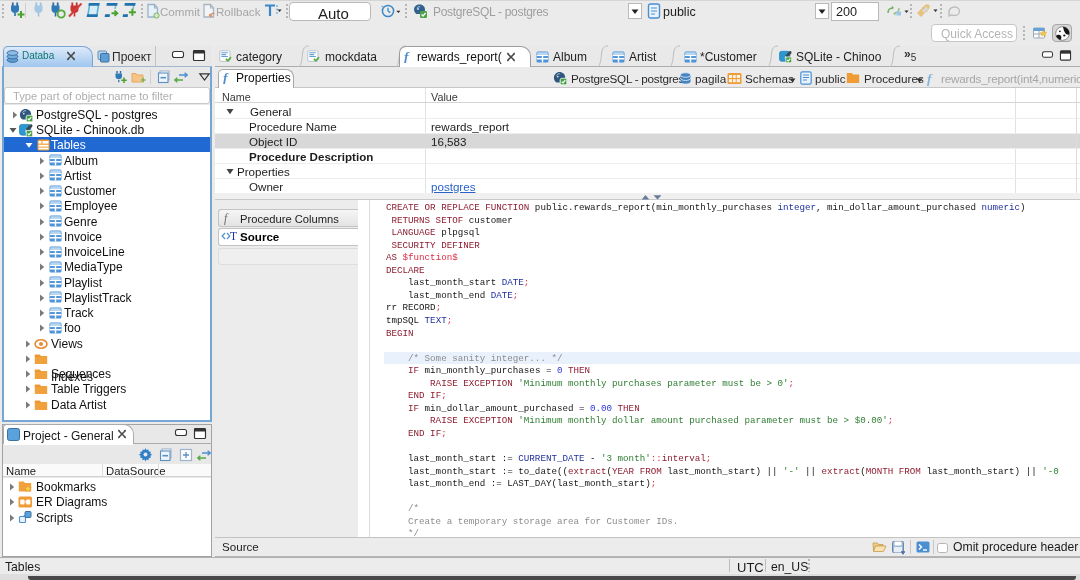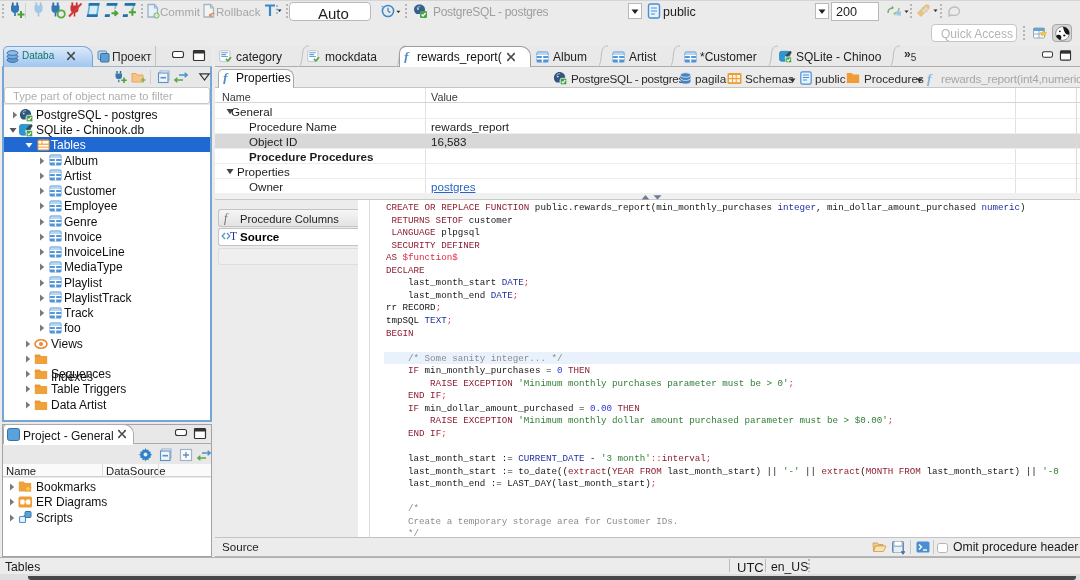--- a/index.html
+++ b/index.html
@@ -674,27 +674,27 @@
 
 <div class="ab" style="left:215px;top:88px;width:865px;height:105px;background:#fff;"></div>
 <div class="ab" style="left:425px;top:88px;width:1px;height:105px;background:#e2e2e2;"></div>
 <div class="ab" style="left:1015px;top:88px;width:1px;height:105px;background:#e2e2e2;"></div>
 <div class="ab" style="left:215px;top:101.5px;width:865px;height:1px;background:#d4d4d4;"></div>
 <div class="gr" style="left:222px;top:89.5px;color:#3a3a3a;font-size:10.8px;">Name</div>
 <div class="gr" style="left:431px;top:89.5px;color:#3a3a3a;font-size:10.8px;">Value</div>
 <svg style="left:226px;top:108px;" width="8" height="7" viewBox="0 0 8 7">
     <path d="M0.5 1h7L4 6.3z" fill="#444"></path>
   </svg>
-<div class="gr" style="left:231px;top:103.5px;">General</div>
+<div class="gr" style="left:250px;top:103.5px;">General</div>
 <div class="gr" style="left:249px;top:118.5px;">Procedure Name</div>
 <div class="gr" style="left:431px;top:118.5px;">rewards_report</div>
 <div class="ab" style="left:215px;top:133.5px;width:865px;height:15px;background:#d8d8d8;"></div>
 <div class="gr" style="left:249px;top:133.5px;">Object ID</div>
 <div class="gr" style="left:431px;top:133.5px;">16,583</div>
-<div class="gr" style="left:249px;top:148.5px;font-weight:bold;">Procedure Procedures</div>
+<div class="gr" style="left:249px;top:148.5px;font-weight:bold;">Procedure Description</div>
 <svg style="left:226px;top:168px;" width="8" height="7" viewBox="0 0 8 7">
     <path d="M0.5 1h7L4 6.3z" fill="#444"></path>
   </svg>
 <div class="gr" style="left:237px;top:163.5px;">Properties</div>
 <div class="gr" style="left:249px;top:178.5px;">Owner</div>
 <div class="gr" style="left:431px;top:178.5px;color:#2a63c8;text-decoration:underline;">postgres</div>
 <div class="ab" style="left:215px;top:117.5px;width:865px;height:1px;background:#ededed;"></div>
 <div class="ab" style="left:215px;top:132.5px;width:865px;height:1px;background:#ededed;"></div>
 <div class="ab" style="left:215px;top:147.5px;width:865px;height:1px;background:#ededed;"></div>
 <div class="ab" style="left:215px;top:162.5px;width:865px;height:1px;background:#ededed;"></div>

